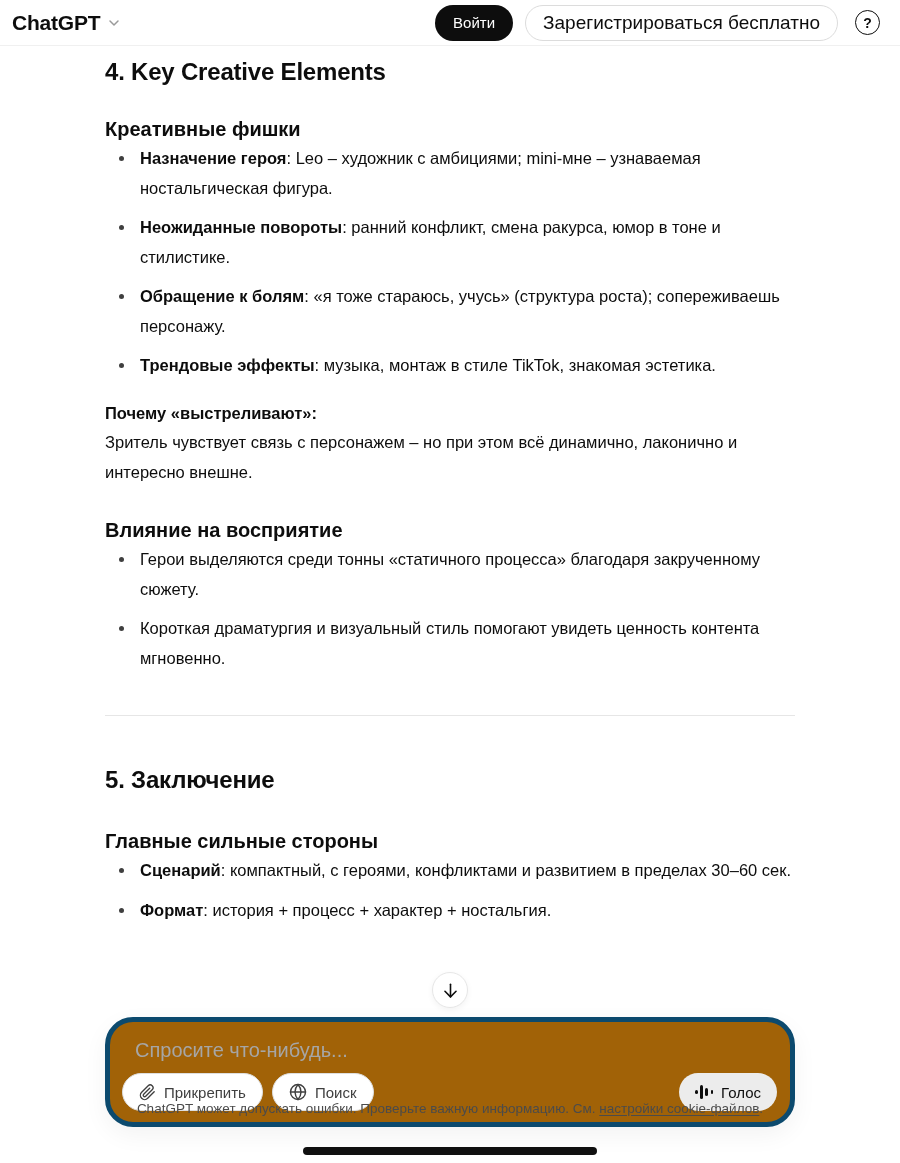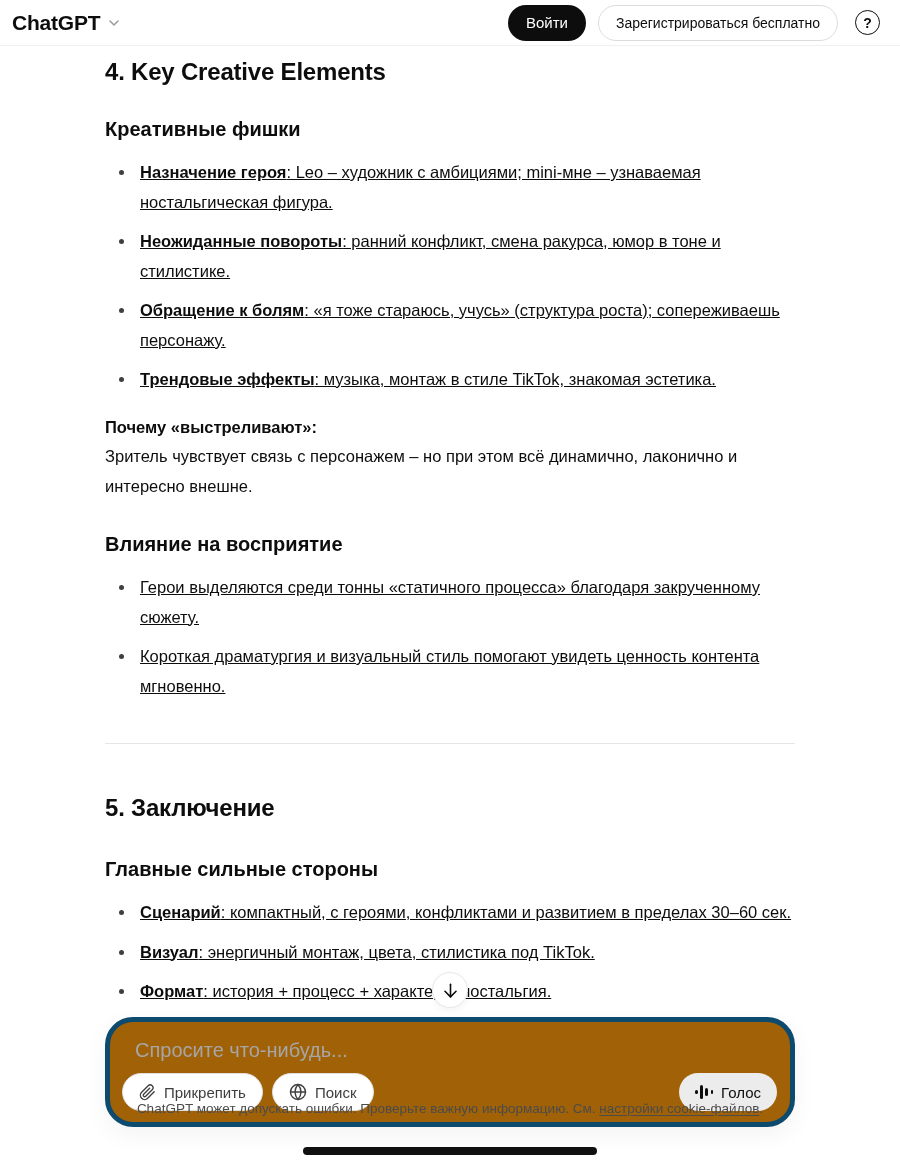--- a/index.html
+++ b/index.html
@@ -12,33 +12,33 @@
     border-bottom: 1px solid #f0f0f0; display: flex; align-items: center;
     padding: 0 20px 0 12px; z-index: 30; }
   .logo { display: flex; align-items: center; gap: 6px; cursor: pointer; }
   .logo-text { font-size: 21px; font-weight: 600; letter-spacing: -0.2px; }
   .chev { width: 16px; height: 16px; }
   .topbar-actions { margin-left: auto; display: flex; align-items: center; gap: 12px; }
   .btn { border: none; background: none; font-family: inherit; cursor: pointer; }
   .btn-login { height: 36px; padding: 0 18px; border-radius: 18px; background: #0d0d0d;
     color: #fff; font-size: 15px; font-weight: 500; }
   .btn-signup { height: 36px; padding: 0 17px; border-radius: 18px; background: #fff;
-    border: 1px solid #dcdcdc; color: #0d0d0d; font-size: 14px; font-weight: 500; }
+    border: 1px solid #dcdcdc; color: #0d0d0d; font-size: 19px; font-weight: 500; }
   .btn-help { width: 25px; height: 25px; border-radius: 50%; border: 1.6px solid #0d0d0d;
     display: flex; align-items: center; justify-content: center; font-size: 14px;
     font-weight: 700; color: #0d0d0d; margin-left: 5px; background: #fff; }
 
   
   .doc { position: absolute; top: 46px; left: 105px; width: 690px; z-index: 1;
     font-size: 16.5px; line-height: 29.5px; }
   .doc h2 { font-size: 24px; line-height: 32px; font-weight: 700; letter-spacing: -0.2px; }
   .doc h3 { font-size: 20px; line-height: 26px; font-weight: 700; }
   .h2-first { margin-top: 10px; }
   .h3-creative { margin-top: 28px; }
-  .doc ul { list-style: none; margin-top: 16px; padding-left: 35px; text-decoration: underline; }
+  .doc ul { list-style: none; margin-top: 2px; padding-left: 35px; }
   .doc li { position: relative; margin-bottom: 10px; }
   .doc li:last-child { margin-bottom: 0; }
   .doc li::before { content: ""; position: absolute; left: -21px; top: 12px; width: 5px;
     height: 5px; border-radius: 50%; background: #3f3f3f; }
   .b { font-weight: 700; }
   .why { margin-top: 18px; }
   .h3-influence { margin-top: 30px; }
   .ul-tight { margin-top: 14px; }
   .doc hr { border: none; border-top: 1px solid #e6e6e6; margin: 42px 0 0; }
   .h2-s5 { margin-top: 48px; }
@@ -122,21 +122,20 @@
       <li><span>Герои выделяются среди тонны «статичного процесса» благодаря закрученному сюжету.</span></li>
       <li><span>Короткая драматургия и визуальный стиль помогают увидеть ценность контента мгновенно.</span></li>
     </ul>
 
     <hr>
 
     <h2 class="h2-s5">5. Заключение</h2>
     <h3 class="h3-strengths">Главные сильные стороны</h3>
     <ul class="ul-tight">
       <li><span class="b">Сценарий</span><span>: компактный, с героями, конфликтами и развитием в пределах 30–60 сек.</span></li>
-      <li><span class="b">Визуал</span><span>: энергичный монтаж, цвета, стилистика под TikTok.</span></li>
       <li><span class="b">Формат</span><span>: история + процесс + характер + ностальгия.</span></li>
     </ul>
   </main>
 
   <button class="scroll-btn">
     <svg width="19" height="19" viewBox="0 0 24 24" fill="none" stroke="#0d0d0d" stroke-width="2" stroke-linecap="round" stroke-linejoin="round">
         <line x1="12" y1="4" x2="12" y2="20"></line>
         <polyline points="5 13 12 20 19 13"></polyline>
       </svg>
   </button>

